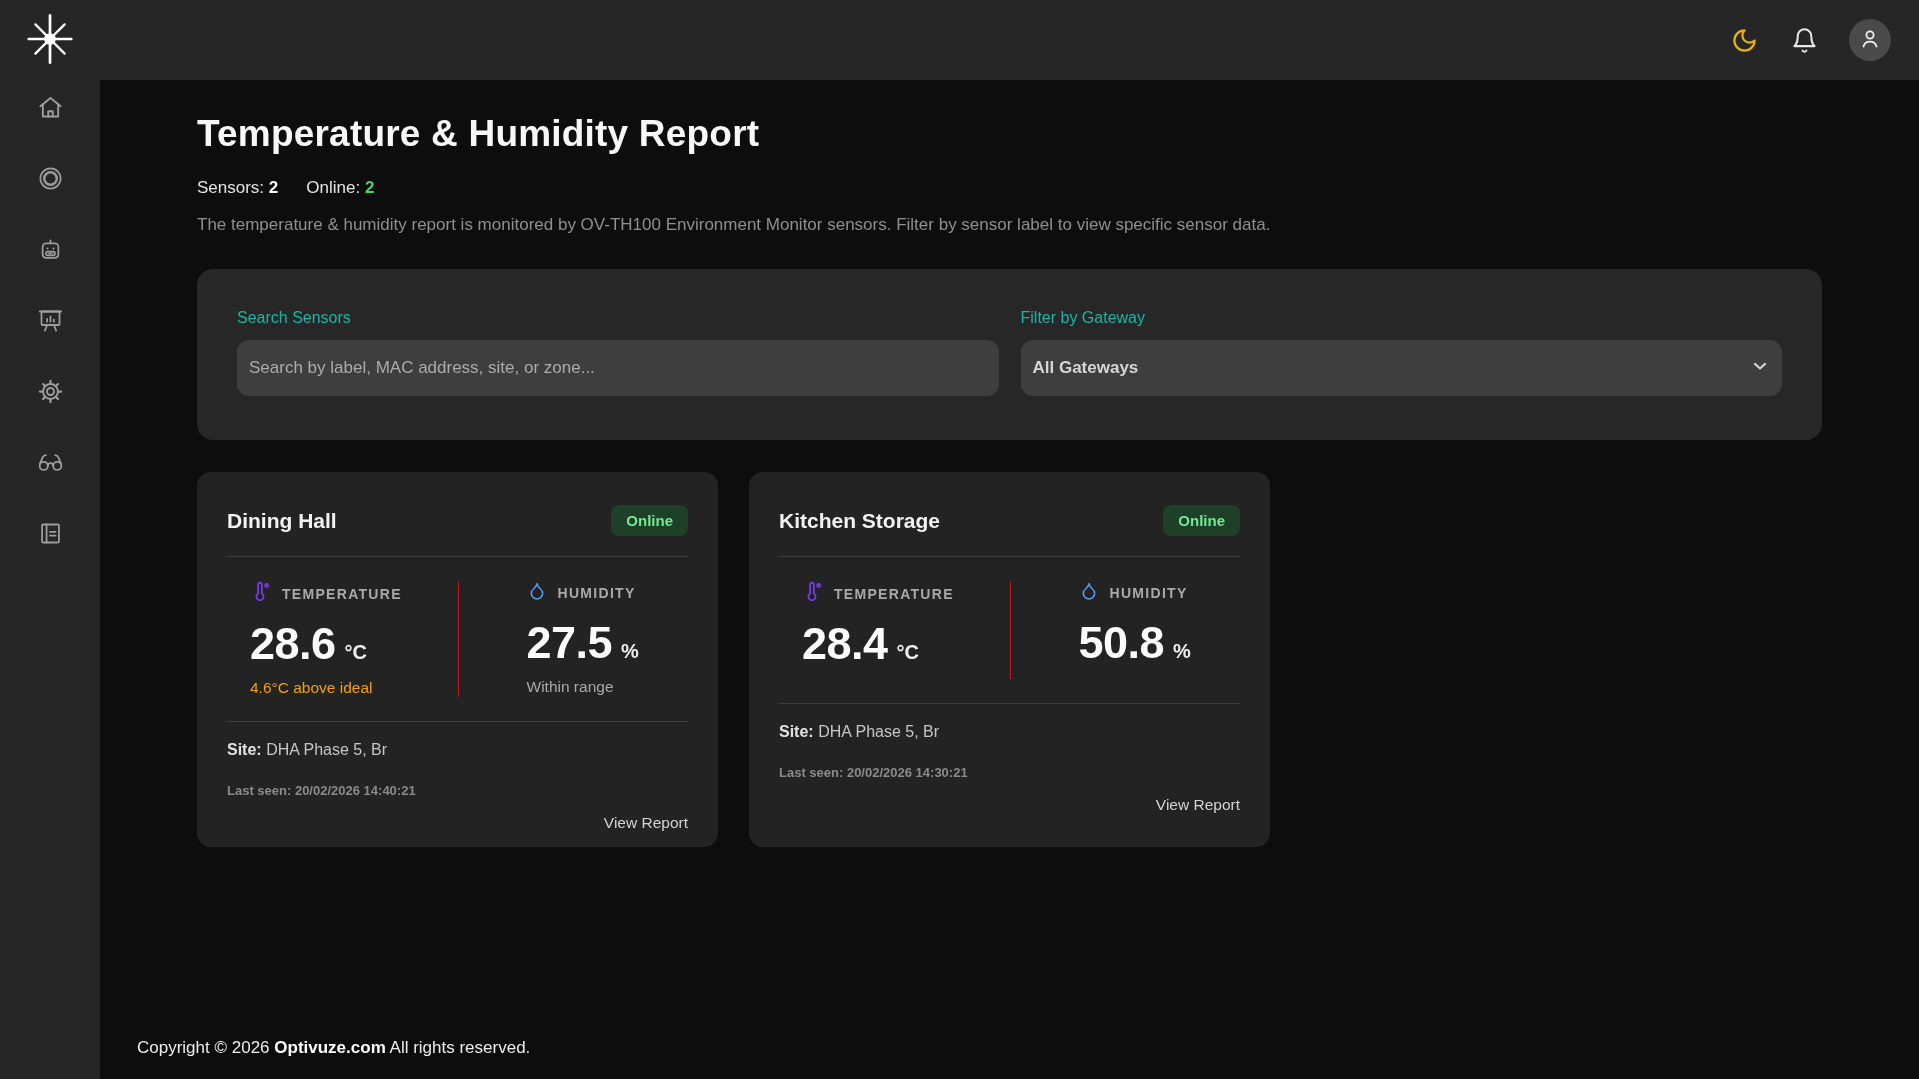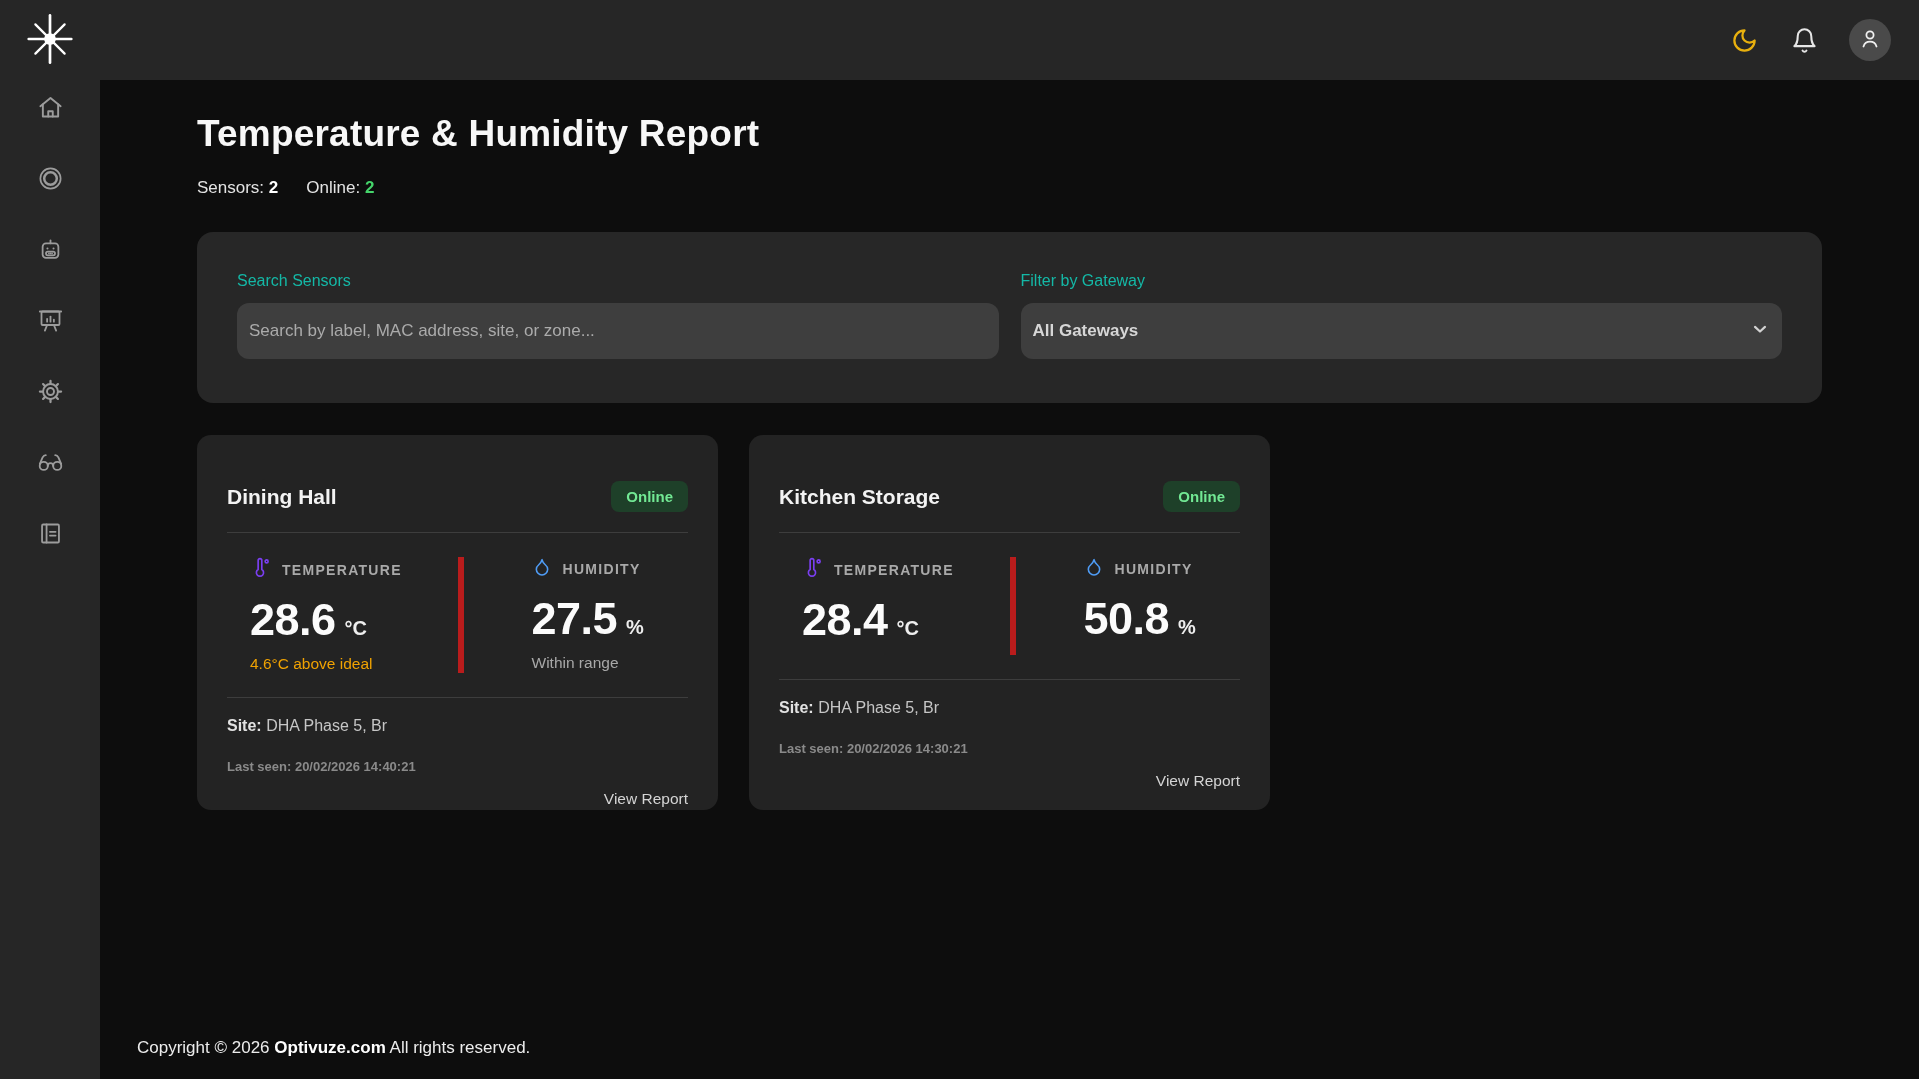--- a/index.html
+++ b/index.html
@@ -59,32 +59,32 @@
     border:none; outline:none; color:#e8e8e8; font-size:17px;
     font-family:"Liberation Sans","DejaVu Sans",sans-serif;
   }
   input.field::placeholder { color:#ababab; }
   .select { justify-content:space-between; cursor:pointer; }
   .select-value { font-size:17px; font-weight:600; color:#d6d6d6; }
   
   .cards-row { margin-top:32px; display:flex; gap:31px; }
   .card {
     width:521px; height:375px; background:#232323; border-radius:14px;
-    padding:46px 30px 0 30px; display:flex; flex-direction:column;
+    padding:33px 30px 0 30px; display:flex; flex-direction:column;
   }
   .card-head { display:flex; align-items:center; justify-content:space-between; }
   .card-title { font-size:21px; font-weight:700; color:#f3f3f3; }
   .badge {
     background:#1e4029; color:#72e894; font-size:15px; font-weight:700;
     padding:7px 15px; border-radius:8px;
   }
   .hr { border:none; border-top:1px solid #3d3d3d; margin-top:20px; }
   .stats { display:flex; padding:24px 0 24px 0; }
   .stat-col { width:50%; padding-left:23px; }
-  .stat-col.humidity { border-left:6px solid #b91c1c; padding-left:68px; }
+  .stat-col.humidity { border-left:1px solid #b91c1c; padding-left:68px; }
   .stat-head { display:flex; align-items:center; gap:11px; }
   .stat-label { font-size:14px; font-weight:700; letter-spacing:1.3px; color:#a9a9a9; }
   .stat-value-row { margin-top:12px; display:flex; align-items:baseline; gap:9px; }
   .stat-value { font-size:45px; font-weight:800; color:#fbfbfb; letter-spacing:-.5px; }
   .stat-unit { font-size:20px; font-weight:700; color:#eeeeee; }
   .stat-status { margin-top:9px; font-size:15.5px; min-height:0; }
   .status-warn { color:#f0a202; }
   .status-ok { color:#a8a8a8; }
   .site-line { margin-top:19px; font-size:16px; color:#c6c6c6; }
   .site-label { font-weight:700; color:#e2e2e2; }
@@ -228,20 +228,21 @@
 </nav>
 
 <main class="main">
 
   <h1 class="page-title">Temperature &amp; Humidity Report</h1>
 
   <div class="counts-row">
     <span class="group"><span>Sensors:</span> <span class="count-bold">2</span></span><span class="group"><span>Online:</span> <span class="count-online">2</span></span>
   </div>
 
+  <p class="page-desc">The temperature &amp; humidity report is monitored by OV-TH100 Environment Monitor sensors. Filter by sensor label to view specific sensor data.</p>
 
   <section class="filter-panel">
     <div class="filter-col">
       <div class="filter-label">Search Sensors</div>
       <input class="field" type="text" placeholder="Search by label, MAC address, site, or zone..." style="">
     </div>
     <div class="filter-col">
       <div class="filter-label">Filter by Gateway</div>
       <div class="field select">
         <span class="select-value">All Gateways</span>

